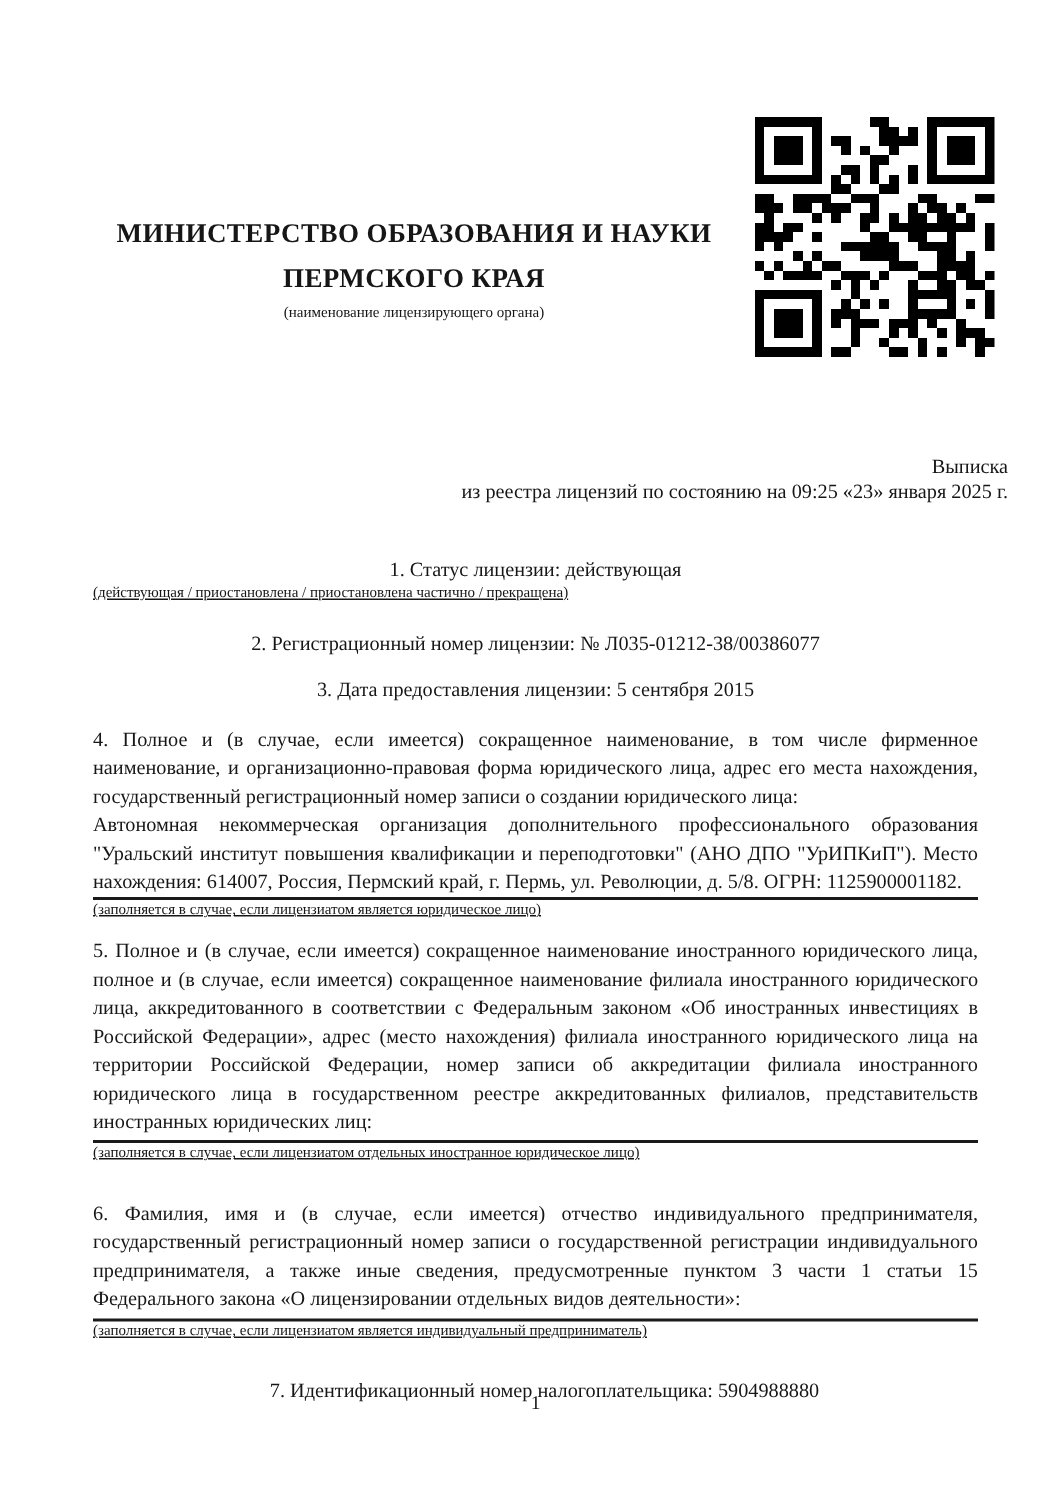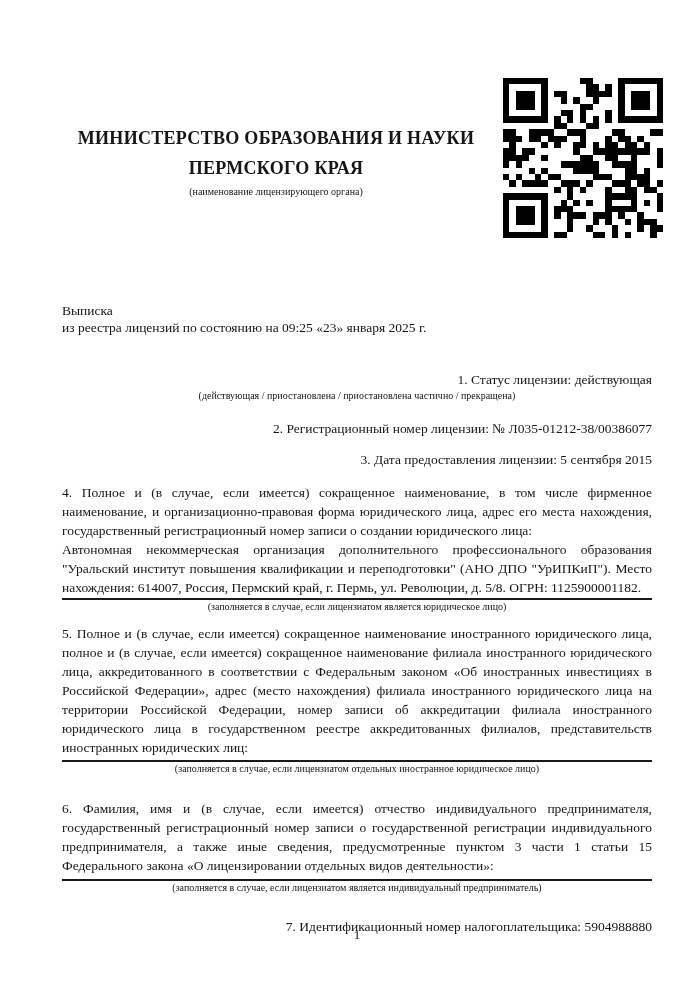--- a/index.html
+++ b/index.html
@@ -3,29 +3,29 @@
 <meta charset="utf-8">
 <style>
   html,body{margin:0;padding:0;background:#ffffff;}
   .page{
     position:relative;width:700px;height:990px;background:#ffffff;
     font-family:"Liberation Serif","DejaVu Serif",serif;color:#161616;
     overflow:hidden;
   }
   .qr{position:absolute;left:503px;top:78px;width:160px;height:160px;}
   .qr svg{display:block;}
-  .org-header{position:absolute;left:62px;top:123px;width:428px;text-align:center;}
+  .org-header{position:absolute;left:62px;top:140px;width:428px;text-align:center;}
   .org-name{font-weight:bold;font-size:18px;line-height:30px;letter-spacing:0.3px;}
   .org-caption{font-size:10px;line-height:12px;margin-top:3px;text-align:center;}
-  .title{position:absolute;left:62px;top:302px;width:610px;text-align:left;
+  .title{position:absolute;left:62px;top:302px;width:610px;text-align:right;
     font-size:13.5px;line-height:17px;}
   .content{position:absolute;left:62px;top:370px;width:590px;font-size:13.5px;line-height:19px;}
-  .line{text-align:right;}
+  .line{text-align:center;}
   .para{text-align:justify;}
-  .caption{font-size:10px;line-height:13px;text-align:center;}
+  .caption{font-size:10px;line-height:13px;text-decoration:underline;}
   .rule{border-top:2px solid #1a1a1a;height:0;}
   .i1 .caption{margin-top:0;}
   .i2{margin-top:17px;}
   .i3{margin-top:12px;}
   .i4{margin-top:14px;}
   .i4 .rule{margin-top:1px;}
   .i5{margin-top:11px;}
   .i5 .rule{margin-top:3px;}
   .i6{margin-top:24px;}
   .i6 .rule{margin-top:4px;}

